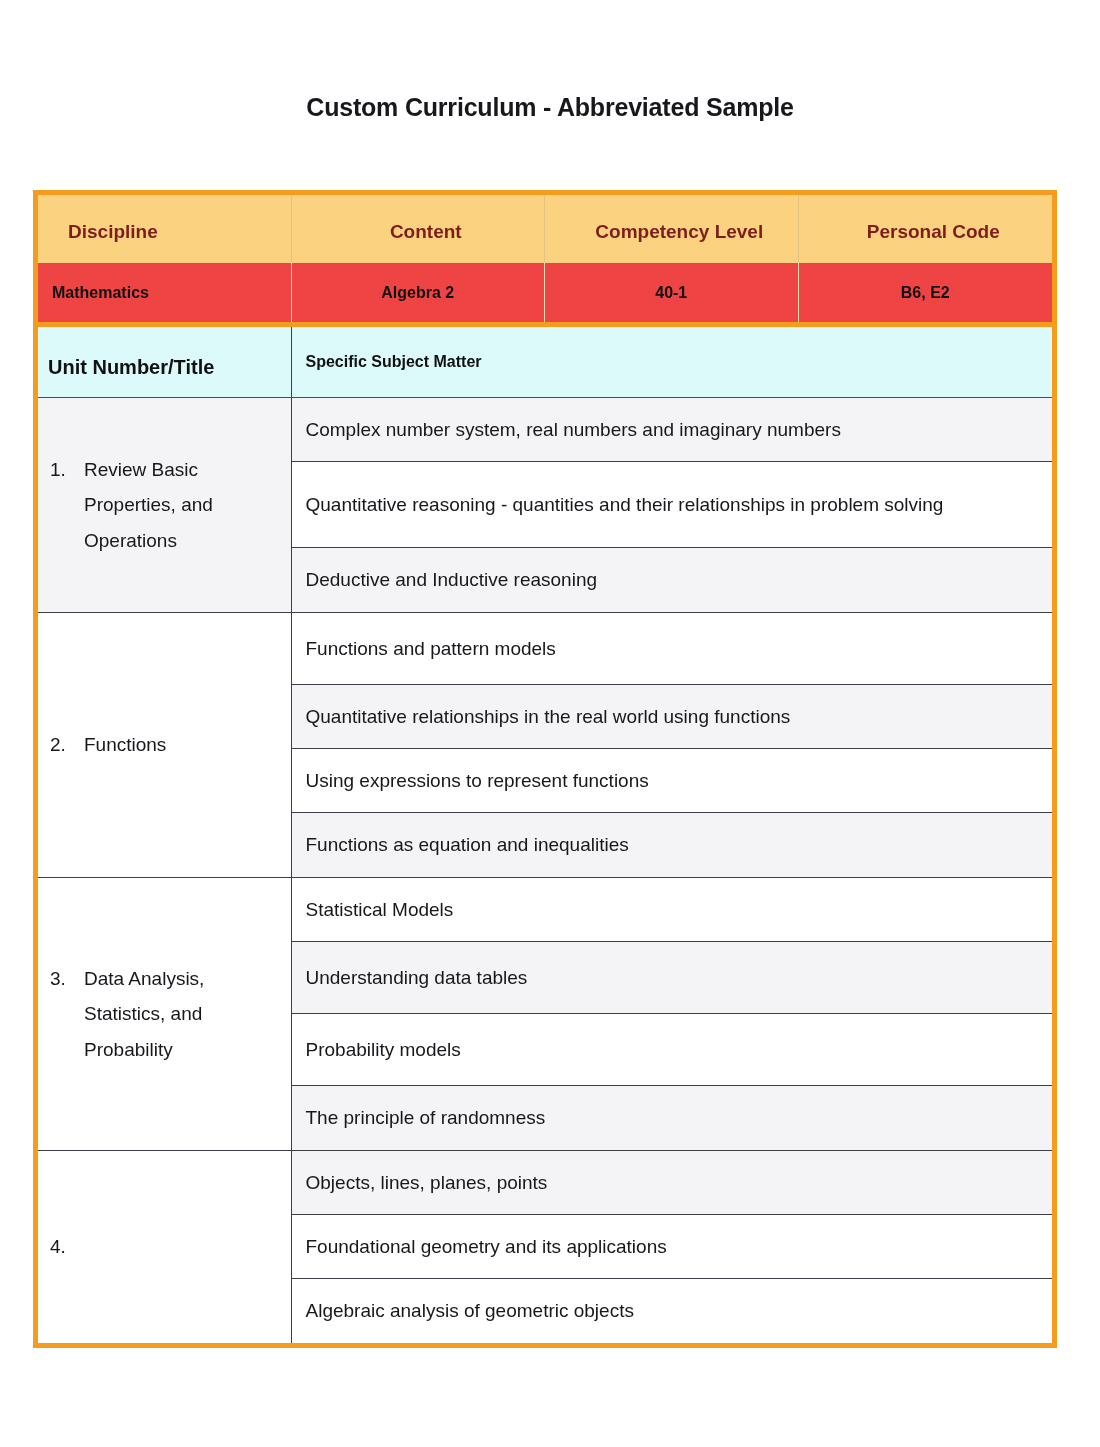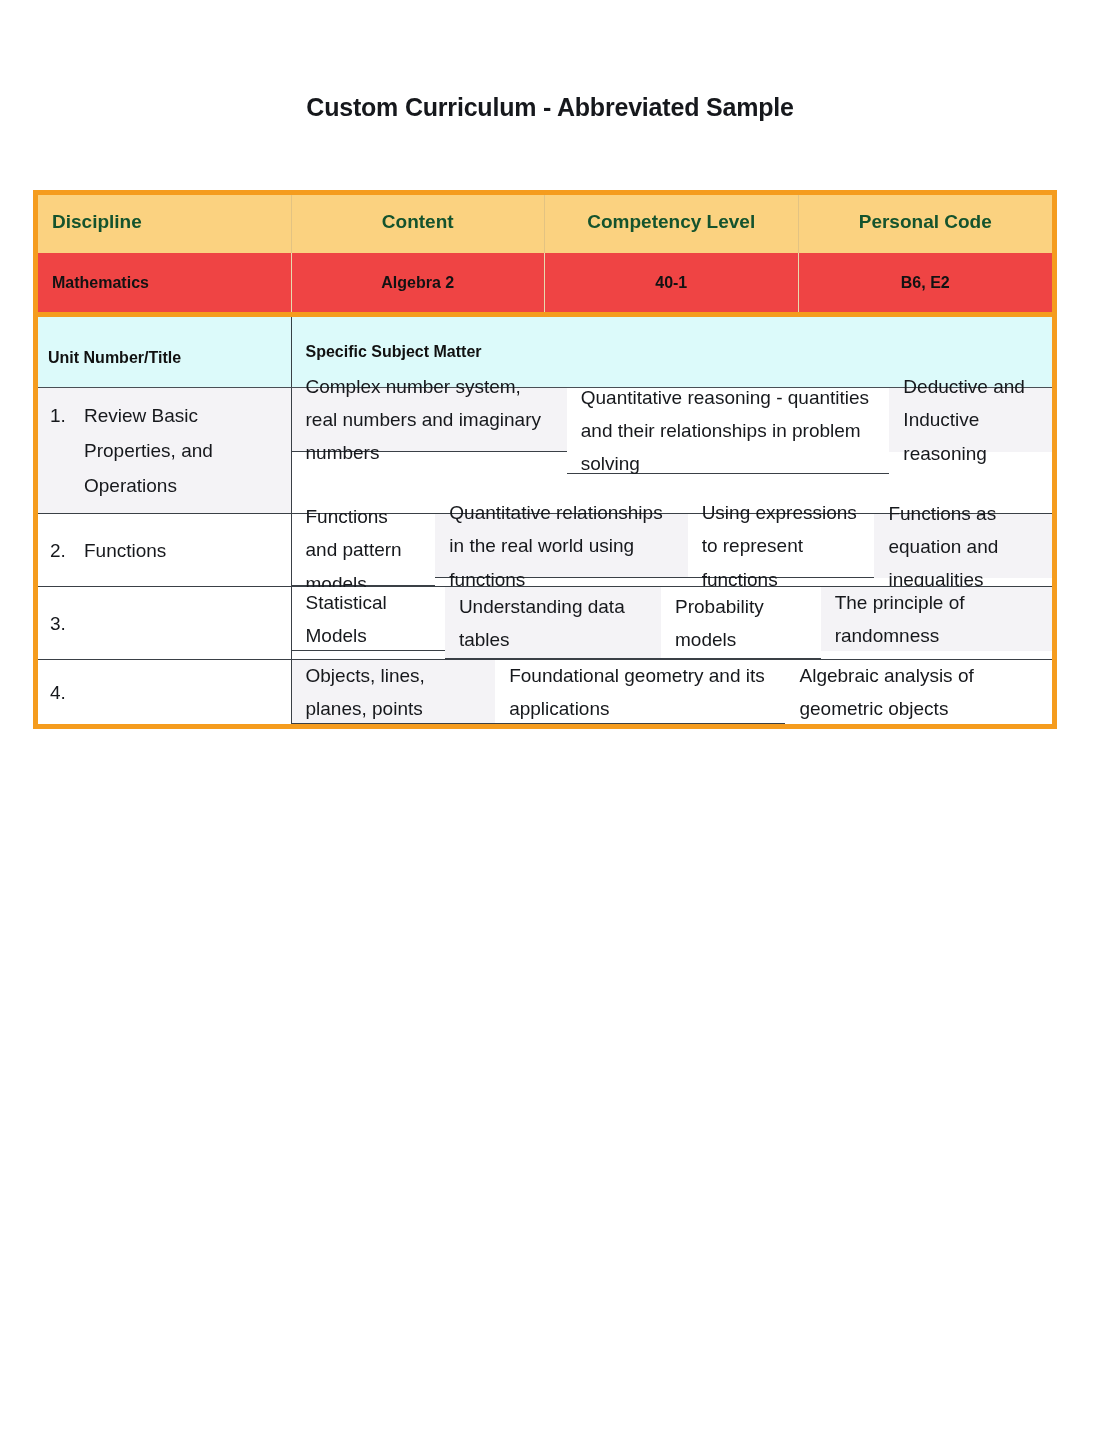--- a/index.html
+++ b/index.html
@@ -51,26 +51,27 @@
     box-sizing: border-box;
   }
 
   
   .meta-head {
     background: #fbd280;
   }
   .meta-head .cell {
     font-weight: bold;
     font-size: 19px;
-    color: #14532d;
-    padding: 16px 14px 20px 14px;
+    color: #7f1d1d;
+    padding: 26px 14px 20px 14px;
     box-sizing: border-box;
     border-right: 1px solid #e3c382;
     display: flex;
     align-items: center;
+    margin-left: 16px;
   }
   .meta-head .cell:last-child { border-right: none; text-align: right; }
 
   
   .meta-values {
     background: #ef4444;
     border-bottom: 5px solid #f59c1e;
   }
   .meta-values .cell {
     font-weight: bold;
@@ -91,21 +92,21 @@
 
   
   .unit-head {
     background: #dcfafa;
     border-bottom: 1px solid #4a4f55;
   }
   .unit-head .uh-left {
     width: 25.0%;
     box-sizing: border-box;
     font-weight: bold;
-    font-size: 16px;
+    font-size: 20px;
     padding: 26px 14px 15px 10px;
     border-right: 1px solid #3a4046;
     display: flex;
     align-items: center;
     text-align: center;
   }
   .unit-head .uh-right {
     width: 75.0%;
     box-sizing: border-box;
     font-weight: bold;
@@ -150,21 +151,21 @@
   }
   .unit-title-text {
     font-size: 19px;
     line-height: 1.85;
   }
 
   .subject-list {
     width: 75.0%;
     box-sizing: border-box;
     display: flex;
-    flex-direction: row;
+    flex-direction: column;
   }
 
   .subject-row {
     box-sizing: border-box;
     font-size: 19px;
     line-height: 1.75;
     color: #16181c;
     padding: 0 14px;
     border-bottom: 1px solid #3a4046;
     display: flex;
@@ -231,20 +232,21 @@
         <div class="subject-row shaded h-64">Quantitative relationships in the real world using functions</div>
         <div class="subject-row plain h-64">Using expressions to represent functions</div>
         <div class="subject-row shaded h-64">Functions as equation and inequalities</div>
       </div>
     </div>
 
     <div class="unit-block">
       <div class="unit-label plain">
         <div class="unit-label-inner">
           <span class="unit-num">3.</span>
+          <span class="unit-title-text">Data Analysis, Statistics, and Probability</span>
         </div>
       </div>
       <div class="subject-list">
         <div class="subject-row plain h-64">Statistical Models</div>
         <div class="subject-row shaded h-72">Understanding data tables</div>
         <div class="subject-row plain h-72">Probability models</div>
         <div class="subject-row shaded h-64">The principle of randomness</div>
       </div>
     </div>
 

